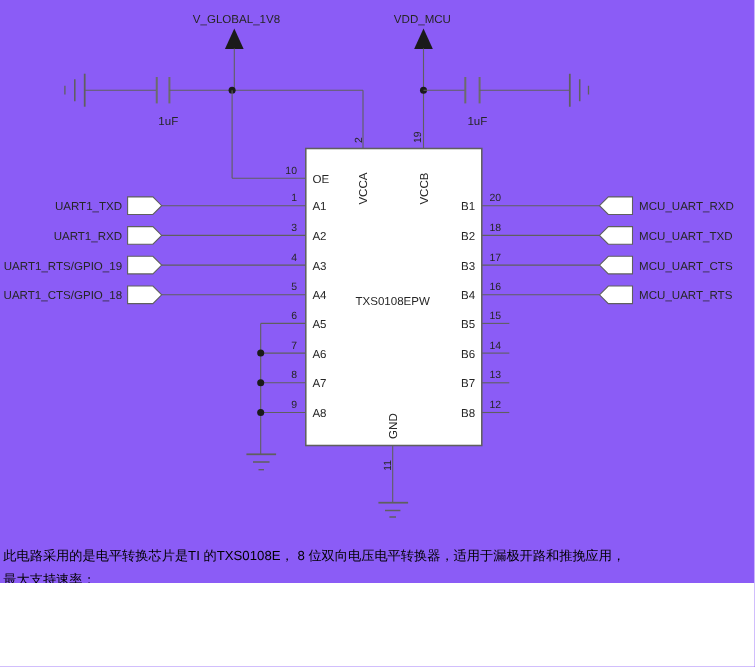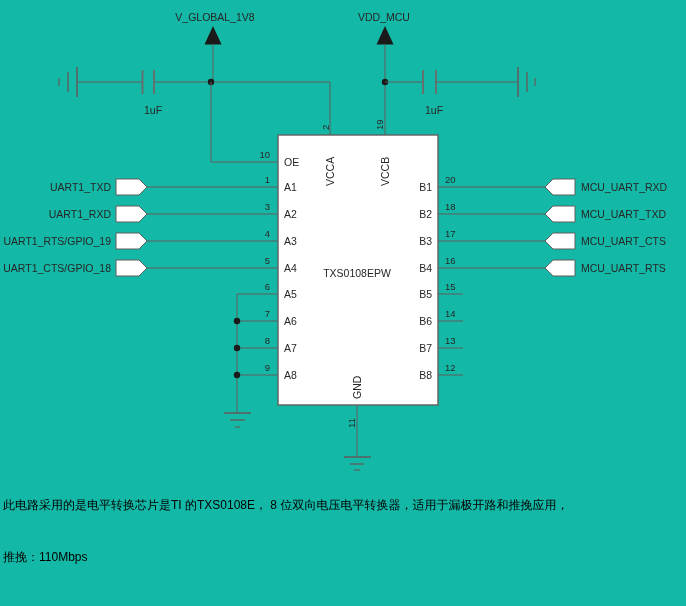--- a/index.html
+++ b/index.html
@@ -1,17 +1,17 @@
 <!DOCTYPE html>
 <html><head>
 <meta charset="utf-8">
 <style>
   html,body{margin:0;padding:0;background:#fff;}
   #screen{
-    position:relative;width:686px;height:606px;background:#14b8a6;overflow:hidden;
+    position:relative;width:686px;height:530px;background:#8b5cf6;overflow:hidden;
     font-family:"Liberation Sans","DejaVu Sans",sans-serif;color:#1a1a1a;
   }
   svg{position:absolute;left:0;top:0;}
   svg text{fill:#262626;font-family:"Liberation Sans","DejaVu Sans",sans-serif;}
   .sig-label{font-size:10.5px;}
   .pin-name{font-size:10.5px;}
   .pin-num{font-size:9.5px;}
   .rail-label{font-size:10.5px;}
   .cap-label{font-size:10.5px;}
   .part-label{font-size:10.5px;}
@@ -164,16 +164,17 @@
     <text class="pin-name" transform="rotate(-90 361 399)" x="361" y="399">GND</text>
     <line class="wire" x1="357" y1="405" x2="357" y2="457"></line>
     <text class="pin-num" transform="rotate(-90 355 428)" x="355" y="428">11</text>
     <line class="gnd1" x1="344" y1="457" x2="371" y2="457"></line>
     <line class="gnd2" x1="350" y1="464" x2="364" y2="464"></line>
     <line class="gnd3" x1="354" y1="470" x2="360" y2="470"></line>
   </svg>
 
   <div class="notes">
     <div class="note-line" style="top:497px;">此电路采用的是电平转换芯片是TI 的TXS0108E， 8 位双向电压电平转换器，适用于漏极开路和推挽应用，</div>
+    <div class="note-line" style="top:519px;">最大支持速率：</div>
     <div class="note-line" style="top:549px;"><span>推挽：</span><span>110Mbps</span></div>
   </div>
 
 </div>
 
 </body></html>

